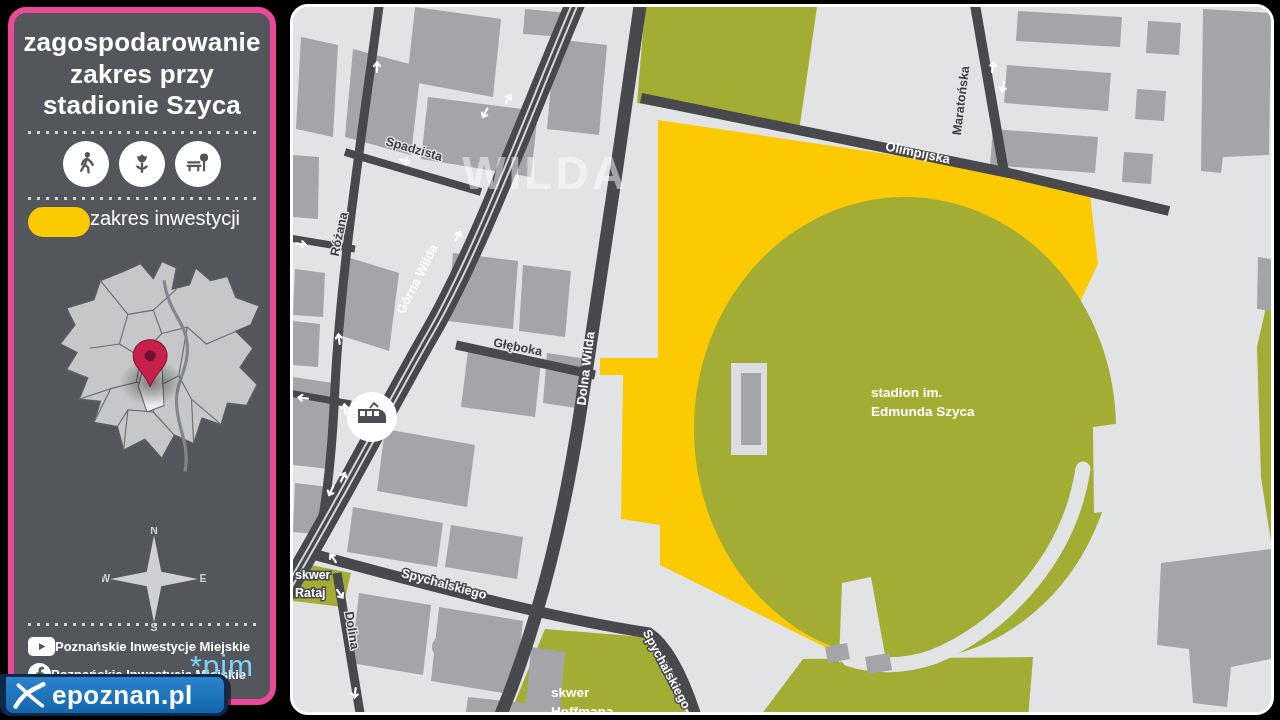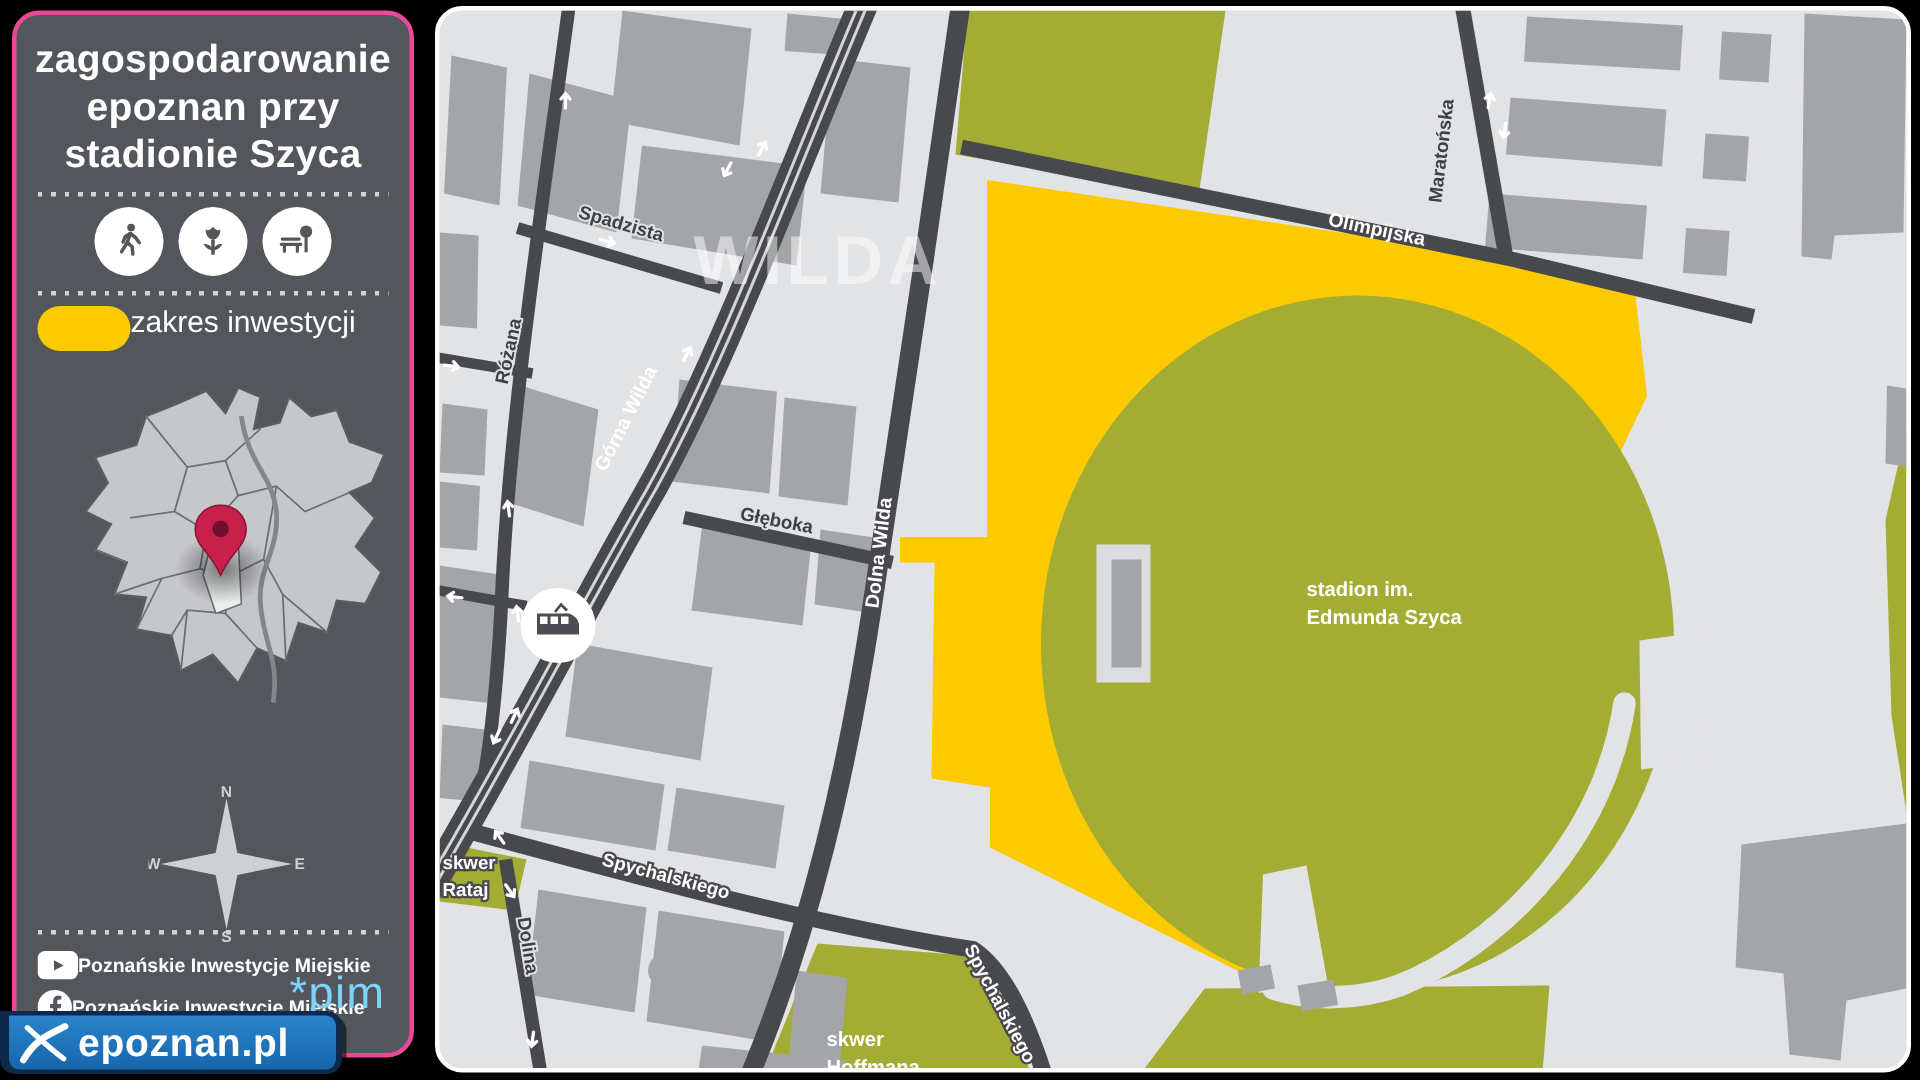--- a/index.html
+++ b/index.html
@@ -1,19 +1,19 @@
 <!DOCTYPE html>
 <html><head>
 <meta charset="utf-8">
 <style>
   html,body{margin:0;padding:0}
   body{width:1280px;height:720px;background:#000;position:relative;overflow:hidden;
        font-family:"Liberation Sans",sans-serif}
   .sidebar{position:absolute;left:8px;top:7px;width:268px;height:698px;background:#53575c;
-           border:3px solid #ec4899;border-radius:18px;box-sizing:border-box}
+           border:6px solid #ec4899;border-radius:18px;box-sizing:border-box}
   .sb-abs{position:absolute}
   .title{left:0;right:0;top:14px;text-align:center;color:#fff;font-weight:bold;
          font-size:26px;line-height:1.22;letter-spacing:.2px}
   .dots{left:14px;right:14px;height:3px;
         background-image:repeating-linear-gradient(90deg,#d2d3d5 0 3px,transparent 3px 9px)}
   .d1{top:118px}.d2{top:184px}.d3{top:610px}
   .icon-row{left:0;right:0;top:128px;display:flex;justify-content:center;gap:10px}
   .circ{width:46px;height:46px;border-radius:50%;background:#fff;display:flex;
         align-items:center;justify-content:center}
   .legend{left:14px;top:194px;display:flex;align-items:flex-start;}
@@ -38,21 +38,21 @@
   .lbl-white{fill:#fff;font-weight:bold;font-size:13px}
   .lbl-halo{fill:#fff;font-weight:bold;font-size:12.5px;stroke:#47494d;stroke-width:3;paint-order:stroke}
   .area-lbl{fill:#fff;font-weight:bold;font-size:13.5px}
 </style>
 </head>
 <body>
 
 <div class="sidebar">
   <div class="sb-abs title">
     <div>zagospodarowanie</div>
-    <div>epoznan przy</div>
+    <div>zakres przy</div>
     <div>stadionie Szyca</div>
   </div>
 
   <div class="sb-abs dots d1"></div>
 
   <div class="sb-abs icon-row">
     <div class="circ">
       <svg width="28" height="28" viewBox="0 0 24 24">
         <circle cx="13.2" cy="4" r="2.2" fill="#53575c"></circle>
         <path d="M12.8,7.3 L11,12.5 L7.8,17.8 M11,12.5 L13.8,15 L14.2,19.2 M12.8,7.3 L9.8,9.3 L8.6,12.3 M12.8,7.3 L15.6,9.6 L17.8,12.6" stroke="#53575c" stroke-width="2" fill="none" stroke-linecap="round" stroke-linejoin="round"></path>

